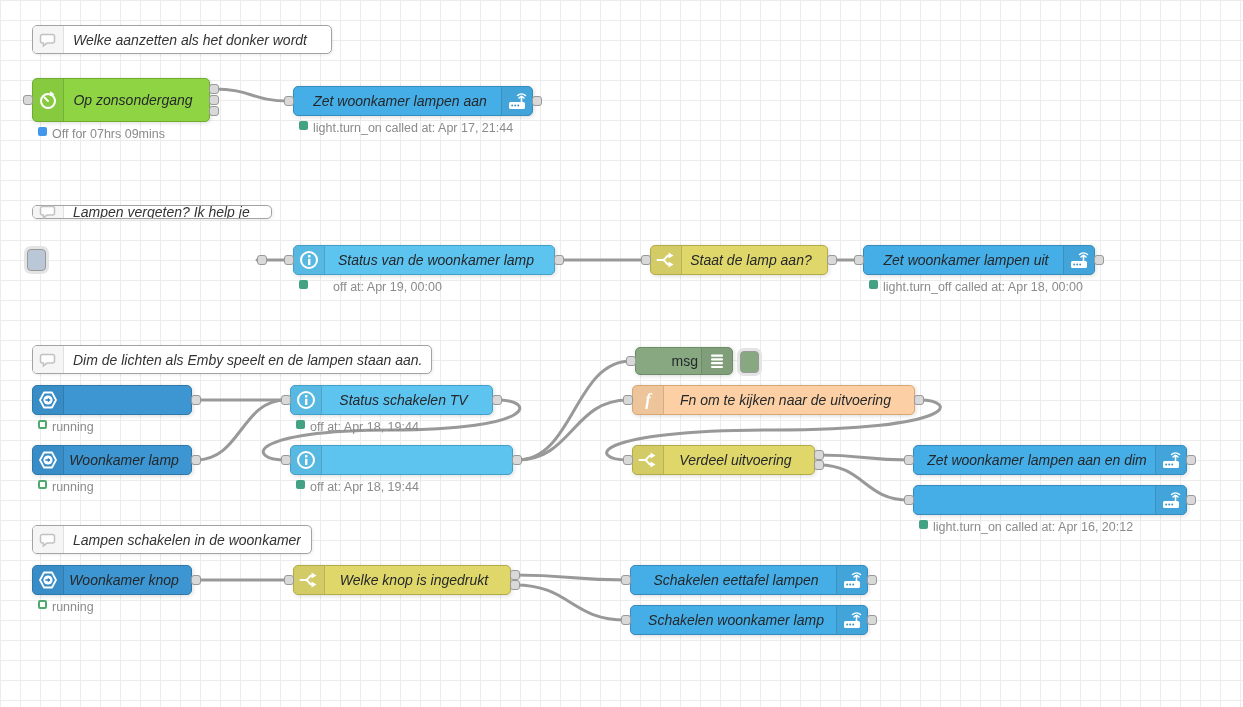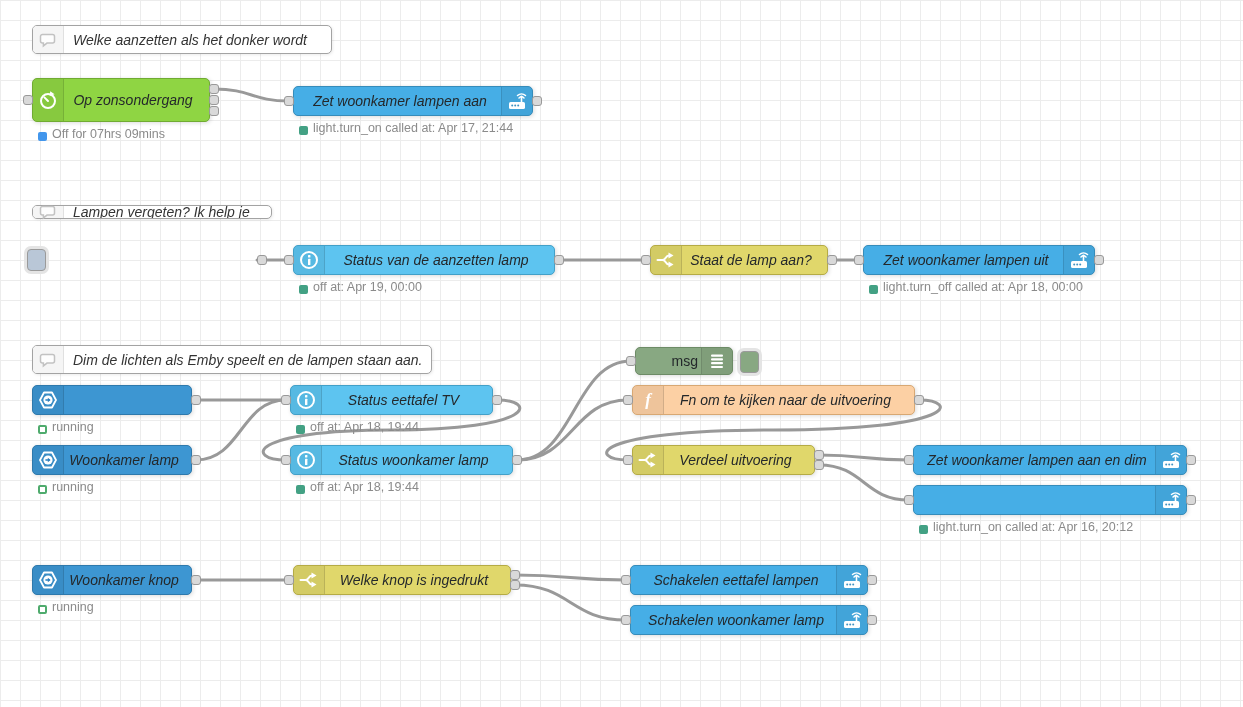--- a/index.html
+++ b/index.html
@@ -47,21 +47,21 @@
     position:absolute;width:10px;height:10px;
     background:#d9d9d9;border:1px solid #999;border-radius:3px;
     box-sizing:border-box;z-index:3;
   }
   .node-btn{
     position:absolute;width:19px;height:22px;border-radius:4px;
     border:1px solid #9a9a9a;box-sizing:border-box;z-index:2;
     box-shadow:0 0 0 3px #e4e4e4;
   }
   .status{
-    position:absolute;display:flex;align-items:flex-end;z-index:2;
+    position:absolute;display:flex;align-items:flex-start;z-index:2;
     font-size:12.5px;color:#8b8b8b;white-space:nowrap;
   }
   .status-dot{width:9px;height:9px;border-radius:2px;margin-right:5px;box-sizing:border-box;}
 </style>
 </head>
 <body>
 
 <div id="canvas">
   <svg id="wire-layer" width="1243" height="707">
       <path d="M 214 89 C 251.5 89 251.5 101 289 101" class="wire"></path>
@@ -103,20 +103,30 @@
     <div class="comment" style="left: 32px; top: 345px; width: 400px; height: 29px;">
       <div class="icon-area left">
         <span style="display: flex;">
           <svg width="20" height="20" viewBox="0 0 20 20">
             <path d="M4.5 4.5h10a2 2 0 0 1 2 2v4.6a2 2 0 0 1-2 2H9l-3.6 2.8v-2.8h-.9a2 2 0 0 1-2-2V6.5a2 2 0 0 1 2-2z" fill="#fdfdfd" stroke="#c2c2c2" stroke-width="1.5"></path>
           </svg>
         </span>
       </div>
       <div class="node-label">Dim de lichten als Emby speelt en de lampen staan aan.</div>
     </div>
+    <div class="comment" style="left: 32px; top: 525px; width: 280px; height: 29px;">
+      <div class="icon-area left">
+        <span style="display: flex;">
+          <svg width="20" height="20" viewBox="0 0 20 20">
+            <path d="M4.5 4.5h10a2 2 0 0 1 2 2v4.6a2 2 0 0 1-2 2H9l-3.6 2.8v-2.8h-.9a2 2 0 0 1-2-2V6.5a2 2 0 0 1 2-2z" fill="#fdfdfd" stroke="#c2c2c2" stroke-width="1.5"></path>
+          </svg>
+        </span>
+      </div>
+      <div class="node-label">Lampen schakelen in de woonkamer</div>
+    </div>
     <div class="node" style="left: 32px; top: 78px; width: 178px; height: 44px; background: rgb(143, 213, 67); border-color: rgb(112, 171, 50);">
       <div class="icon-area left">
         <span style="display: flex;">
           <svg width="22" height="22" viewBox="0 0 22 22">
             <circle cx="11" cy="12" r="7" fill="none" stroke="#fff" stroke-width="2"></circle>
             <path d="M11 12 L7.4 8.4" stroke="#fff" stroke-width="2" stroke-linecap="round"></path>
             <path d="M13.2 2.2 l4.4 3 -4.9 1.8 z" fill="#fff"></path>
           </svg>
         </span>
       </div>
@@ -157,25 +167,25 @@
     <div class="node" style="left: 293px; top: 245px; width: 262px; height: 30px; background: rgb(93, 196, 240); border-color: rgb(66, 160, 200);">
       <div class="icon-area left">
         <span style="display: flex;">
           <svg width="22" height="22" viewBox="0 0 22 22">
             <circle cx="11" cy="11" r="8" fill="none" stroke="#fff" stroke-width="2"></circle>
             <rect x="10" y="6" width="2.4" height="2.4" rx="0.5" fill="#fff"></rect>
             <rect x="10" y="9.8" width="2.4" height="6.2" rx="0.5" fill="#fff"></rect>
           </svg>
         </span>
       </div>
-      <div class="node-label" style="left: 32px; right: 8px;">Status van de aanzetten lamp</div>
+      <div class="node-label" style="left: 32px; right: 8px;">Status van de woonkamer lamp</div>
     </div>
     <div class="port" style="left: 284px; top: 255px;"></div>
     <div class="port" style="left: 554px; top: 255px;"></div>
-    <div class="status" style="left: 299px; top: 280px;">
+    <div class="status" style="left: 299px; top: 280px; gap: 20px;">
       <span class="status-dot" style="background: rgb(67, 161, 132);"></span>
       <span>off at: Apr 19, 00:00</span>
     </div>
     <div class="node" style="left: 650px; top: 245px; width: 178px; height: 30px; background: rgb(224, 215, 107); border-color: rgb(181, 171, 69);">
       <div class="icon-area left">
         <span style="display: flex;">
           <svg width="20" height="20" viewBox="0 0 20 20">
             <g stroke="#fff" stroke-width="2" fill="none" stroke-linecap="round">
               <path d="M1.5 10 h5"></path>
               <path d="M6.5 10 c4 0 2.5 -4.5 6.5 -4.5"></path>
@@ -233,21 +243,21 @@
     <div class="node" style="left: 290px; top: 385px; width: 203px; height: 30px; background: rgb(93, 196, 240); border-color: rgb(66, 160, 200);">
       <div class="icon-area left">
         <span style="display: flex;">
           <svg width="22" height="22" viewBox="0 0 22 22">
             <circle cx="11" cy="11" r="8" fill="none" stroke="#fff" stroke-width="2"></circle>
             <rect x="10" y="6" width="2.4" height="2.4" rx="0.5" fill="#fff"></rect>
             <rect x="10" y="9.8" width="2.4" height="6.2" rx="0.5" fill="#fff"></rect>
           </svg>
         </span>
       </div>
-      <div class="node-label" style="left: 32px; right: 8px;">Status eettafel TV</div>
+      <div class="node-label" style="left: 32px; right: 8px;">Status schakelen TV</div>
     </div>
     <div class="port" style="left: 281px; top: 395px;"></div>
     <div class="port" style="left: 492px; top: 395px;"></div>
     <div class="status" style="left: 296px; top: 420px;">
       <span class="status-dot" style="background: rgb(67, 161, 132);"></span>
       <span>off at: Apr 18, 19:44</span>
     </div>
     <div class="node" style="left: 32px; top: 445px; width: 160px; height: 30px; background: rgb(61, 150, 210); border-color: rgb(46, 121, 172);">
       <div class="icon-area left">
         <span style="display: flex;">
@@ -269,21 +279,20 @@
     <div class="node" style="left: 290px; top: 445px; width: 223px; height: 30px; background: rgb(93, 196, 240); border-color: rgb(66, 160, 200);">
       <div class="icon-area left">
         <span style="display: flex;">
           <svg width="22" height="22" viewBox="0 0 22 22">
             <circle cx="11" cy="11" r="8" fill="none" stroke="#fff" stroke-width="2"></circle>
             <rect x="10" y="6" width="2.4" height="2.4" rx="0.5" fill="#fff"></rect>
             <rect x="10" y="9.8" width="2.4" height="6.2" rx="0.5" fill="#fff"></rect>
           </svg>
         </span>
       </div>
-      <div class="node-label" style="left: 32px; right: 8px;">Status woonkamer lamp</div>
     </div>
     <div class="port" style="left: 281px; top: 455px;"></div>
     <div class="port" style="left: 512px; top: 455px;"></div>
     <div class="status" style="left: 296px; top: 480px;">
       <span class="status-dot" style="background: rgb(67, 161, 132);"></span>
       <span>off at: Apr 18, 19:44</span>
     </div>
     <div class="node" style="left: 635px; top: 347px; width: 98px; height: 28px; background: rgb(136, 168, 130); border-color: rgb(109, 139, 102);">
       <div class="icon-area right">
         <span style="display: flex;">

